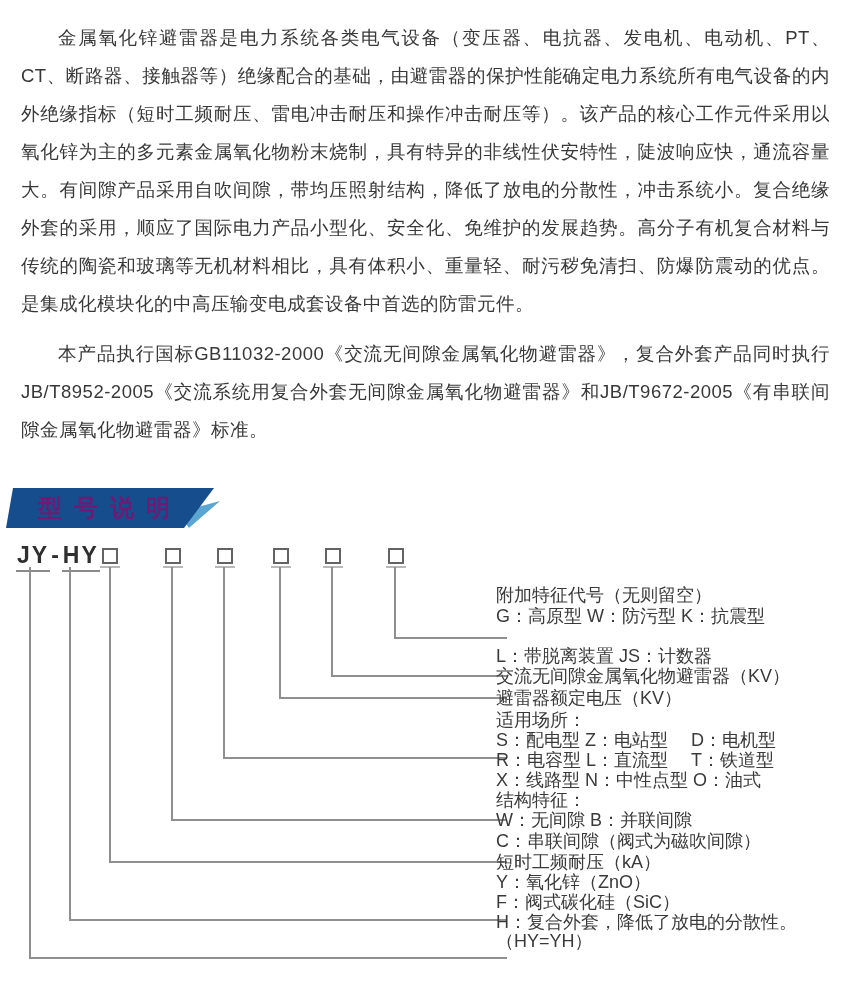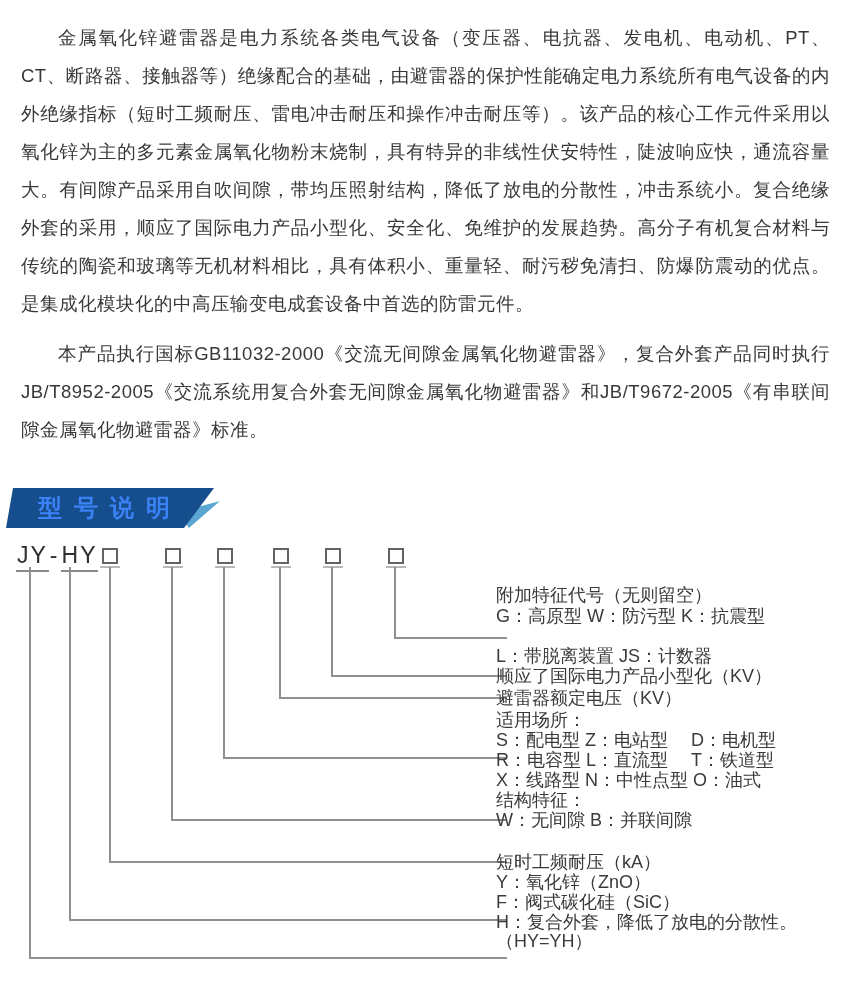--- a/index.html
+++ b/index.html
@@ -47,33 +47,34 @@
     inset: 0;
     background: #164d8c;
     clip-path: polygon(7px 0, 208px 0, 178px 100%, 0 100%);
   }
   .banner-title {
     position: absolute;
     left: 32px; top: 0;
     line-height: 40px;
     font-size: 24px;
     font-weight: bold;
-    color: #3b82f6;
+    color: #701a75;
     letter-spacing: 12px;
     white-space: nowrap;
   }
 
   
   .model-code {
     position: absolute;
     left: 16px; top: 542px;
     font-size: 23px;
     color: #2f2f2f;
     letter-spacing: 2px;
     white-space: nowrap;
+    font-weight: bold;
   }
   .code-part {
     display: inline-block;
     border-bottom: 2px solid #8a8a8a;
     padding: 0 1px 1px 1px;
   }
   .code-dash { display: inline-block; padding: 0 1px; }
 
   .code-box {
     position: absolute;
@@ -142,27 +143,28 @@
   <div class="hline" style="left:279px; top:697px; width:228px"></div>
   <div class="hline" style="left:223px; top:757px; width:284px"></div>
   <div class="hline" style="left:171px; top:819px; width:336px"></div>
   <div class="hline" style="left:109px; top:861px; width:398px"></div>
   <div class="hline" style="left:69px;  top:919px; width:438px"></div>
   <div class="hline" style="left:29px;  top:957px; width:478px"></div>
 
   <div class="label-row" style="top:585px">附加特征代号（无则留空）</div>
   <div class="label-row" style="top:606px">G：高原型 W：防污型  K：抗震型</div>
   <div class="label-row" style="top:646px">L：带脱离装置 JS：计数器</div>
-  <div class="label-row" style="top:666px">顺应了国际电力产品小型化（KV）</div>
+  <div class="label-row" style="top:666px">交流无间隙金属氧化物避雷器（KV）</div>
   <div class="label-row" style="top:688px">避雷器额定电压（KV）</div>
   <div class="label-row" style="top:710px">适用场所：</div>
   <div class="label-row" style="top:750px">R：电容型 L：直流型　 T：铁道型</div>
   <div class="label-row" style="top:730px">S：配电型 Z：电站型　 D：电机型</div>
   <div class="label-row" style="top:770px">X：线路型 N：中性点型 O：油式</div>
   <div class="label-row" style="top:790px">结构特征：</div>
   <div class="label-row" style="top:810px">W：无间隙  B：并联间隙</div>
+  <div class="label-row" style="top:831px">C：串联间隙（阀式为磁吹间隙）</div>
   <div class="label-row" style="top:852px">短时工频耐压（kA）</div>
   <div class="label-row" style="top:872px">Y：氧化锌（ZnO）</div>
   <div class="label-row" style="top:892px">F：阀式碳化硅（SiC）</div>
   <div class="label-row" style="top:912px">H：复合外套，降低了放电的分散性。</div>
   <div class="label-row" style="top:931px">（HY=YH）</div>
 
 </div>
 
 </body></html>

